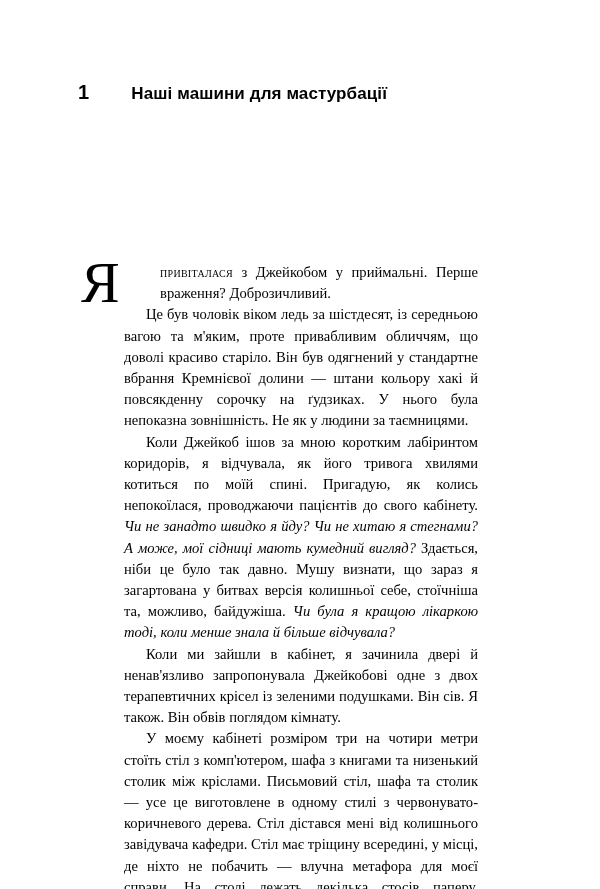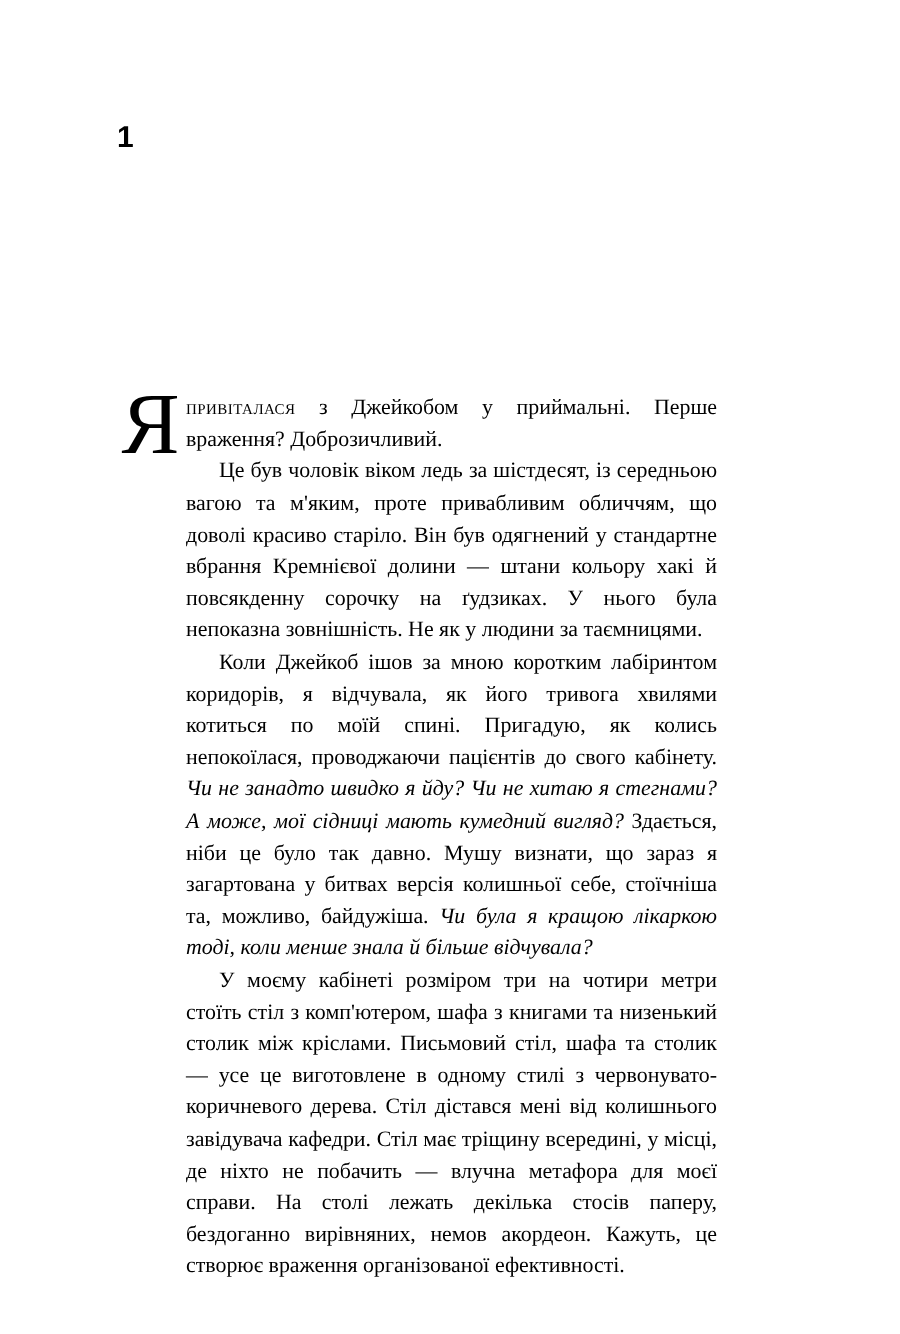--- a/index.html
+++ b/index.html
@@ -60,46 +60,49 @@
     margin: 0;
     font-size: 14.6px;
     line-height: 21.2px;
     text-align: justify;
     text-indent: 22px;
     hyphens: auto;
     -webkit-hyphens: auto;
   }
   p.first {
     text-indent: 0;
+    margin-left: 36px;
   }
   .smallcaps {
     font-variant: small-caps;
     letter-spacing: 0.3px;
   }
   em {
   }
 </style>
 </head>
 <body>
 
 <div class="page">
 
   <div class="chapter-header">
     <span class="chapter-number">1</span>
+    <span class="chapter-title">Наші машини для мастурбації</span>
   </div>
 
   <div class="body-block">
 
     <div class="dropcap-wrap">
       <span class="dropcap">Я</span>
       <p class="para first"><span class="smallcaps">привіталася</span><span> з Джейкобом у приймальні. Перше враження? Доброзичливий.</span></p>
     </div>
 
     <p class="para">Це був чоловік віком ледь за шістдесят, із середньою вагою та м'яким, проте привабливим обличчям, що доволі красиво старіло. Він був одягнений у стандартне вбрання Кремнієвої долини — штани кольору хакі й повсякденну сорочку на ґудзиках. У нього була непоказна зовнішність. Не як у людини за таємницями.</p>
 
     <p class="para"><span>Коли Джейкоб ішов за мною коротким лабіринтом коридорів, я відчувала, як його тривога хвилями котиться по моїй спині. Пригадую, як колись непокоїлася, проводжаючи пацієнтів до свого кабінету. </span><em>Чи не занадто швидко я йду? Чи не хитаю я стегнами? А може, мої сідниці мають кумедний вигляд?</em><span> Здається, ніби це було так давно. Мушу визнати, що зараз я загартована у битвах версія колишньої себе, стоїчніша та, можливо, байдужіша. </span><em>Чи була я кращою лікаркою тоді, коли менше знала й більше відчувала?</em></p>
 
+    <p class="para">Коли ми зайшли в кабінет, я зачинила двері й ненав'язливо запропонувала Джейкобові одне з двох терапевтичних крісел із зеленими подушками. Він сів. Я також. Він обвів поглядом кімнату.</p>
 
     <p class="para">У моєму кабінеті розміром три на чотири метри стоїть стіл з комп'ютером, шафа з книгами та низенький столик між кріслами. Письмовий стіл, шафа та столик — усе це виготовлене в одному стилі з червонувато-коричневого дерева. Стіл дістався мені від колишнього завідувача кафедри. Стіл має тріщину всередині, у місці, де ніхто не побачить — влучна метафора для моєї справи. На столі лежать декілька стосів паперу, бездоганно вирівняних, немов акордеон. Кажуть, це створює враження організованої ефективності.</p>
 
   </div>
 
 </div>
 
 </body></html>

